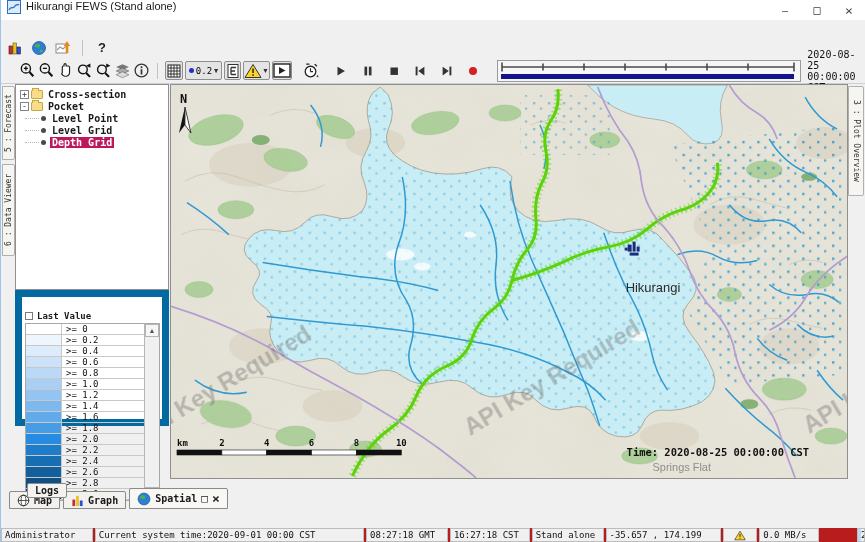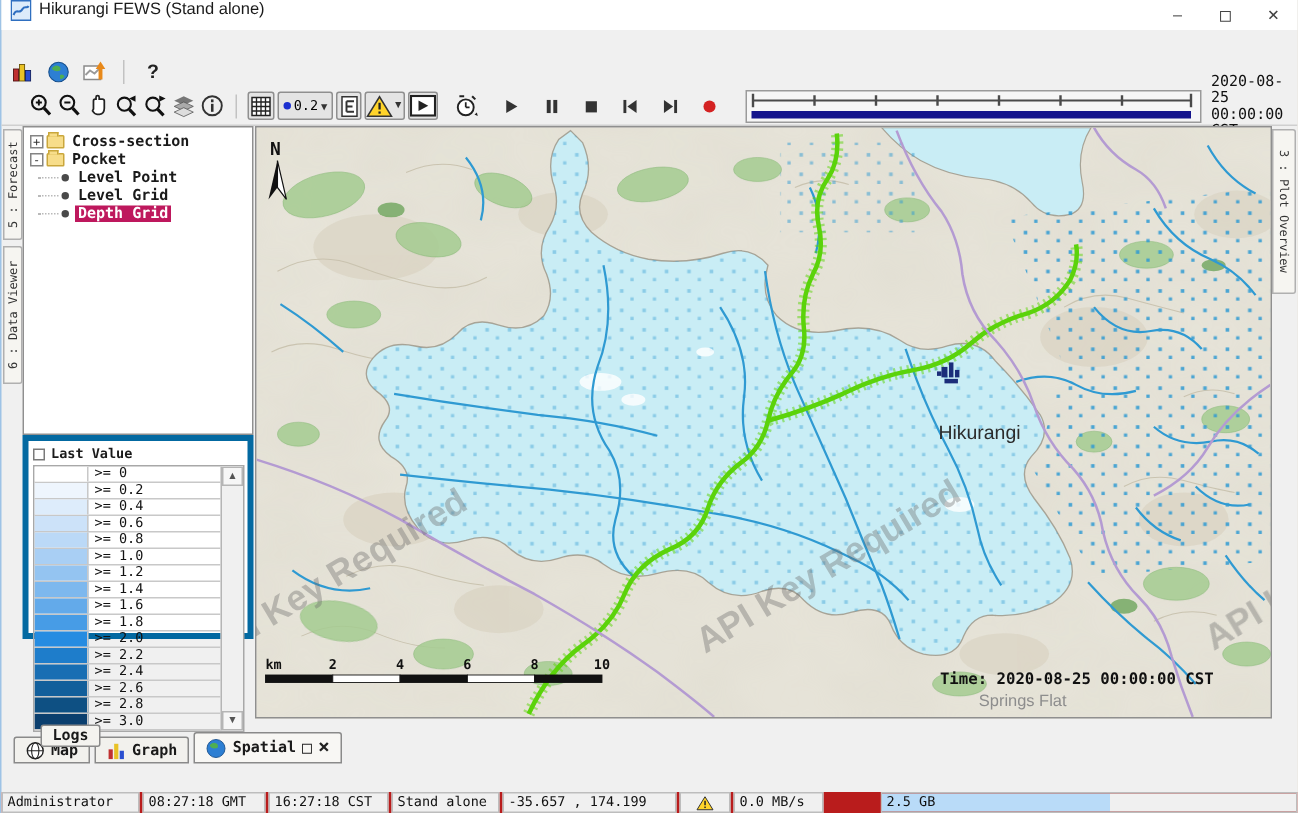--- a/index.html
+++ b/index.html
@@ -47,21 +47,21 @@
   .tree-row { display:flex; align-items:center; height:12px; font-size:10px; font-family:"DejaVu Sans Mono", monospace; font-weight:bold; color:#1a1a1a; white-space:nowrap; }
   .toggle-box { width:9px; height:9px; border:1px solid #848484; background:#fff; font-size:8px; line-height:7px; text-align:center; margin:0 2px 0 4px; color:#333; font-weight:normal; flex:none; }
   .folder { width:12px; height:9px; background:#f7dd8a; border:1px solid #caa73c; border-radius:1px; margin-right:3px; position:relative; flex:none; }
   .folder:before { content:""; position:absolute; left:0; top:-3px; width:5px; height:2px; background:#f7dd8a; border:1px solid #caa73c; border-bottom:none; }
   .bullet { width:5px; height:5px; border-radius:50%; background:#4a4a4a; margin:0 4px 0 0; flex:none; }
   .tree-indent { width:14px; flex:none; border-bottom:1px dotted #b9b9b9; height:1px; margin-left:9px; margin-right:2px; }
   .tree-label { padding:0 2px; }
   .tree-label.selected { background:#be185d; color:#fff; }
 
   
-  .legend-panel { position:absolute; left:14px; top:206px; width:154px; height:136px; background:#fff; border:4px solid #0369a1; padding:2px 2px 0 3px; }
+  .legend-panel { position:absolute; left:14px; top:206px; width:154px; height:136px; background:#fff; border:7px solid #0369a1; padding:12px 2px 0 3px; }
   .legend-header { display:flex; align-items:center; gap:4px; height:13px; font-size:9px; font-weight:bold; font-family:"DejaVu Sans Mono", monospace; color:#1a1a1a; }
   .checkbox { width:8px; height:8px; border:1px solid #7a7a7a; background:#fff; flex:none; }
   .legend-body { position:relative; height:178px; border:1px solid #a8a8a8; margin-top:1px; overflow:hidden; }
   .legend-list { position:absolute; left:0; top:0; right:15px; }
   .lg-row { display:flex; height:11px; border-bottom:1px solid #c8c8c8; }
   .lg-swatch { width:36px; flex:none; border-right:1px solid #c8c8c8; }
   .lg-label { font-size:9px; font-family:"DejaVu Sans Mono", monospace; color:#111; padding-left:4px; line-height:11px; }
   .lg-scroll { position:absolute; right:0; top:0; bottom:0; width:15px; background:#f0f0f0; border-left:1px solid #b5b5b5; }
   .scroll-arrow { height:13px; display:flex; align-items:center; justify-content:center; font-size:7px; color:#555; border:1px solid #b5b5b5; background:#f6f6f6; }
   .scroll-arrow.down { position:absolute; bottom:0; left:0; right:0; }
@@ -588,20 +588,21 @@
       <span class="tab-glyph" style="font-size:13px;">×</span>
     </span>
   </div>
 
   <div class="logs-row">
     <span class="logs-btn">Logs</span>
   </div>
 
   <div class="statusbar">
     <span class="status-cell" style="width:92px;">Administrator</span>
+    <span class="status-cell" style="width:270px;">Current system time:2020-09-01 00:00 CST</span>
     <span class="status-cell" style="width:82px;">08:27:18 GMT</span>
     <span class="status-cell" style="width:80px;">16:27:18 CST</span>
     <span class="status-cell" style="width:72px;">Stand alone</span>
     <span class="status-cell" style="width:116px;">-35.657 , 174.199</span>
     <span class="status-cell" style="width:34px; justify-content:center;">
       <svg width="12" height="11" viewBox="0 0 18 16">
           <path d="M9,1.5 L17,14.5 H1 Z" fill="#ffd42a" stroke="#333"></path>
           <rect x="8.3" y="5.5" width="1.5" height="4.5" fill="#222"></rect>
           <rect x="8.3" y="11.3" width="1.5" height="1.5" fill="#222"></rect>
         </svg>

